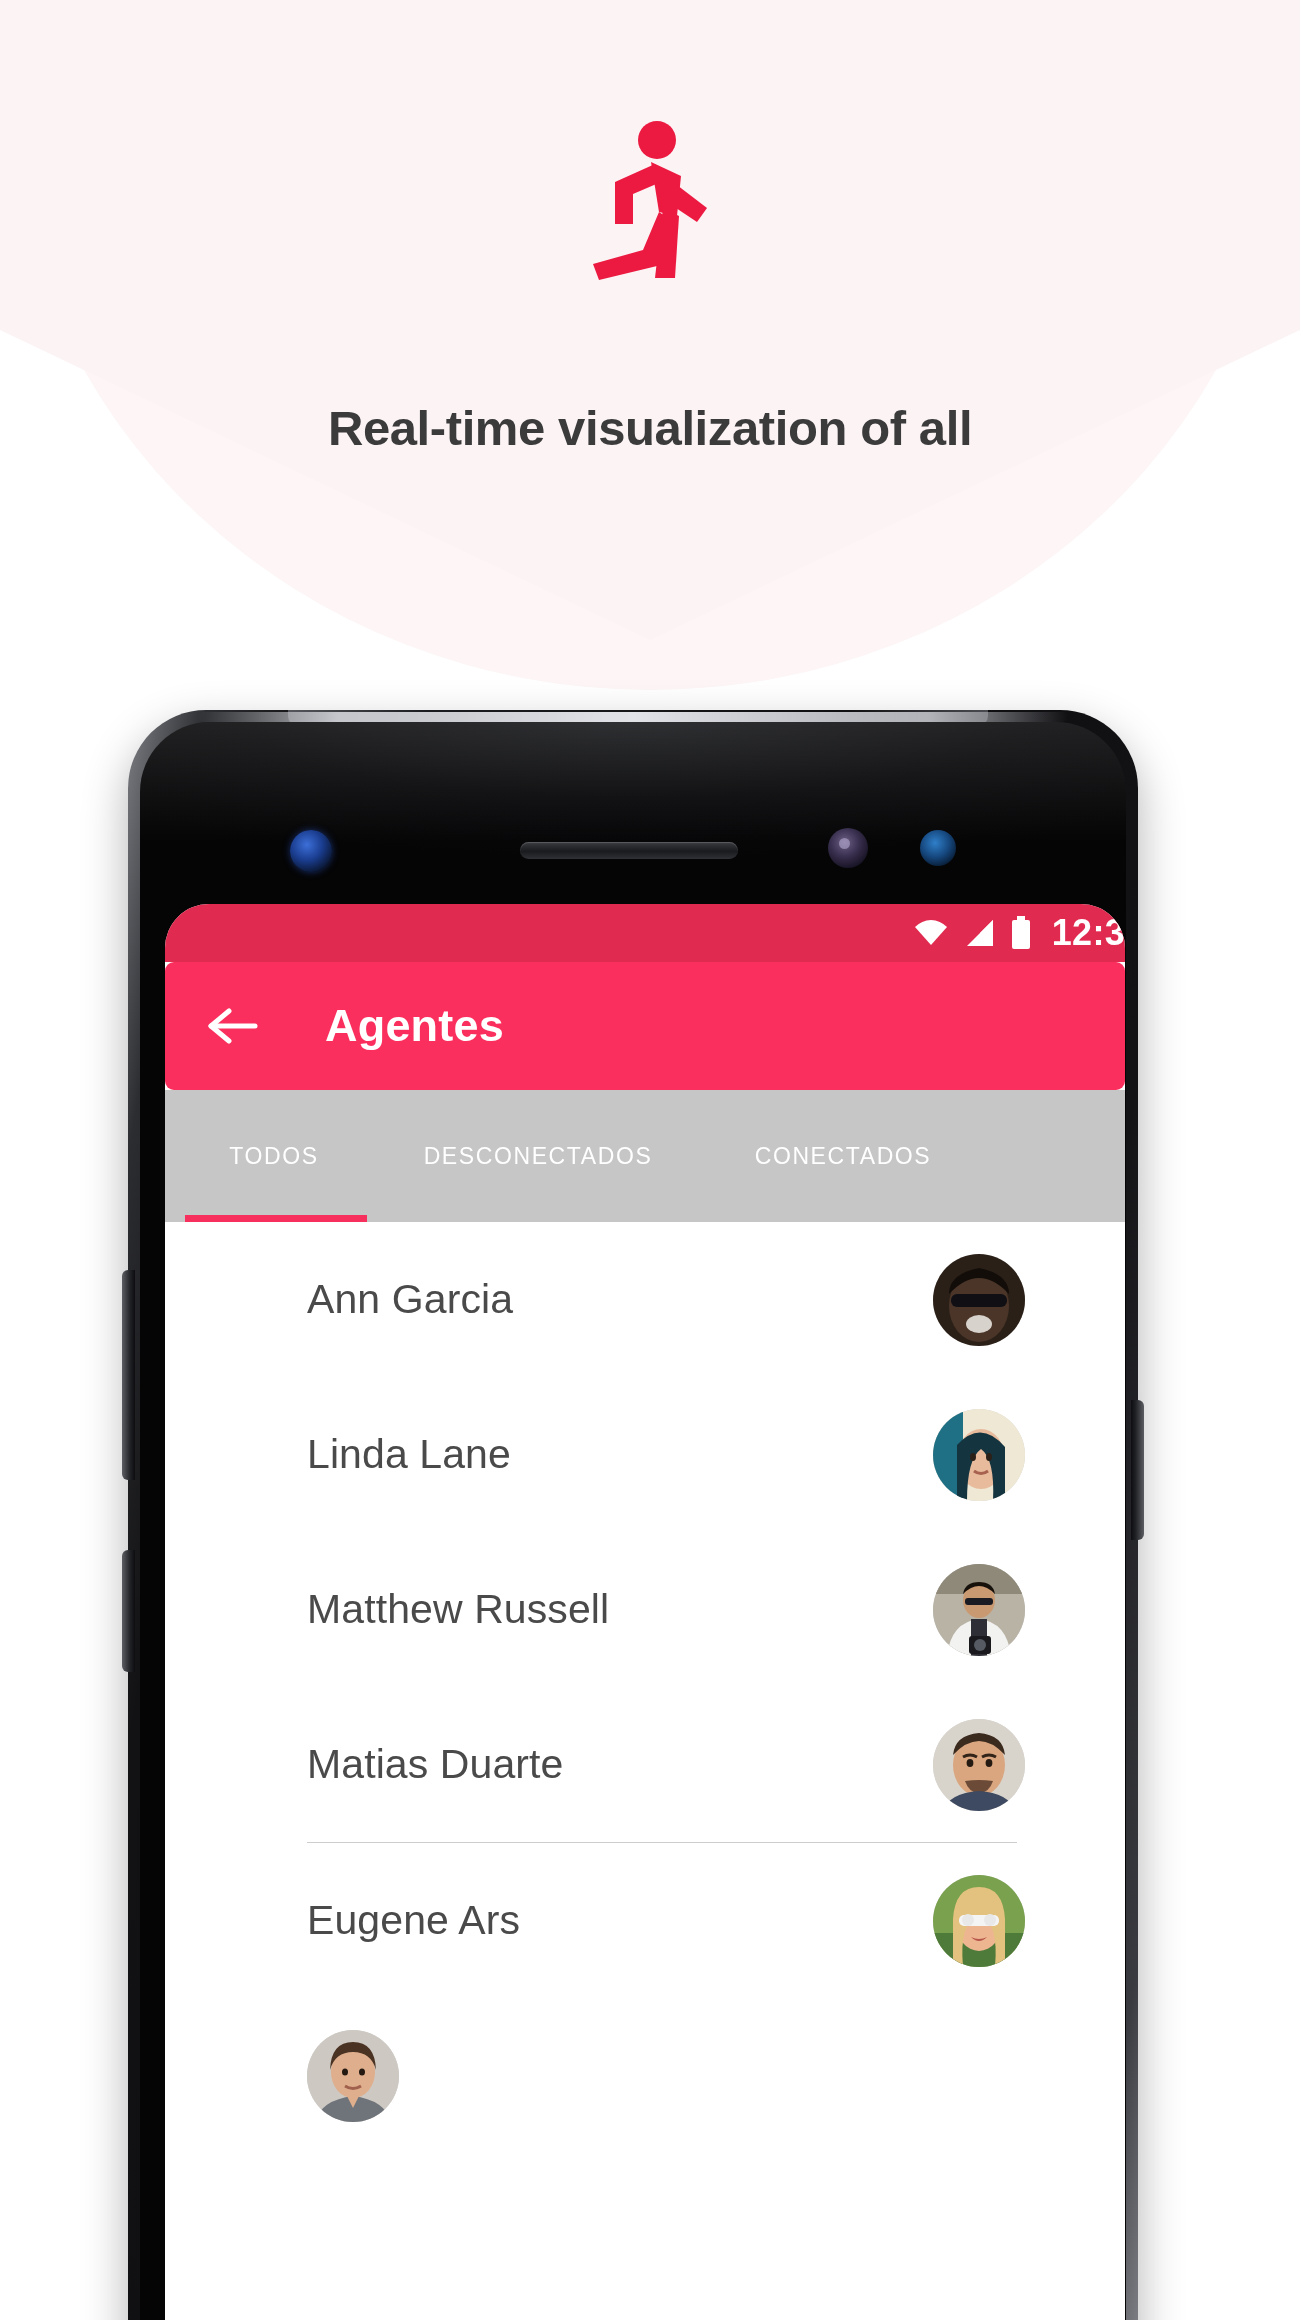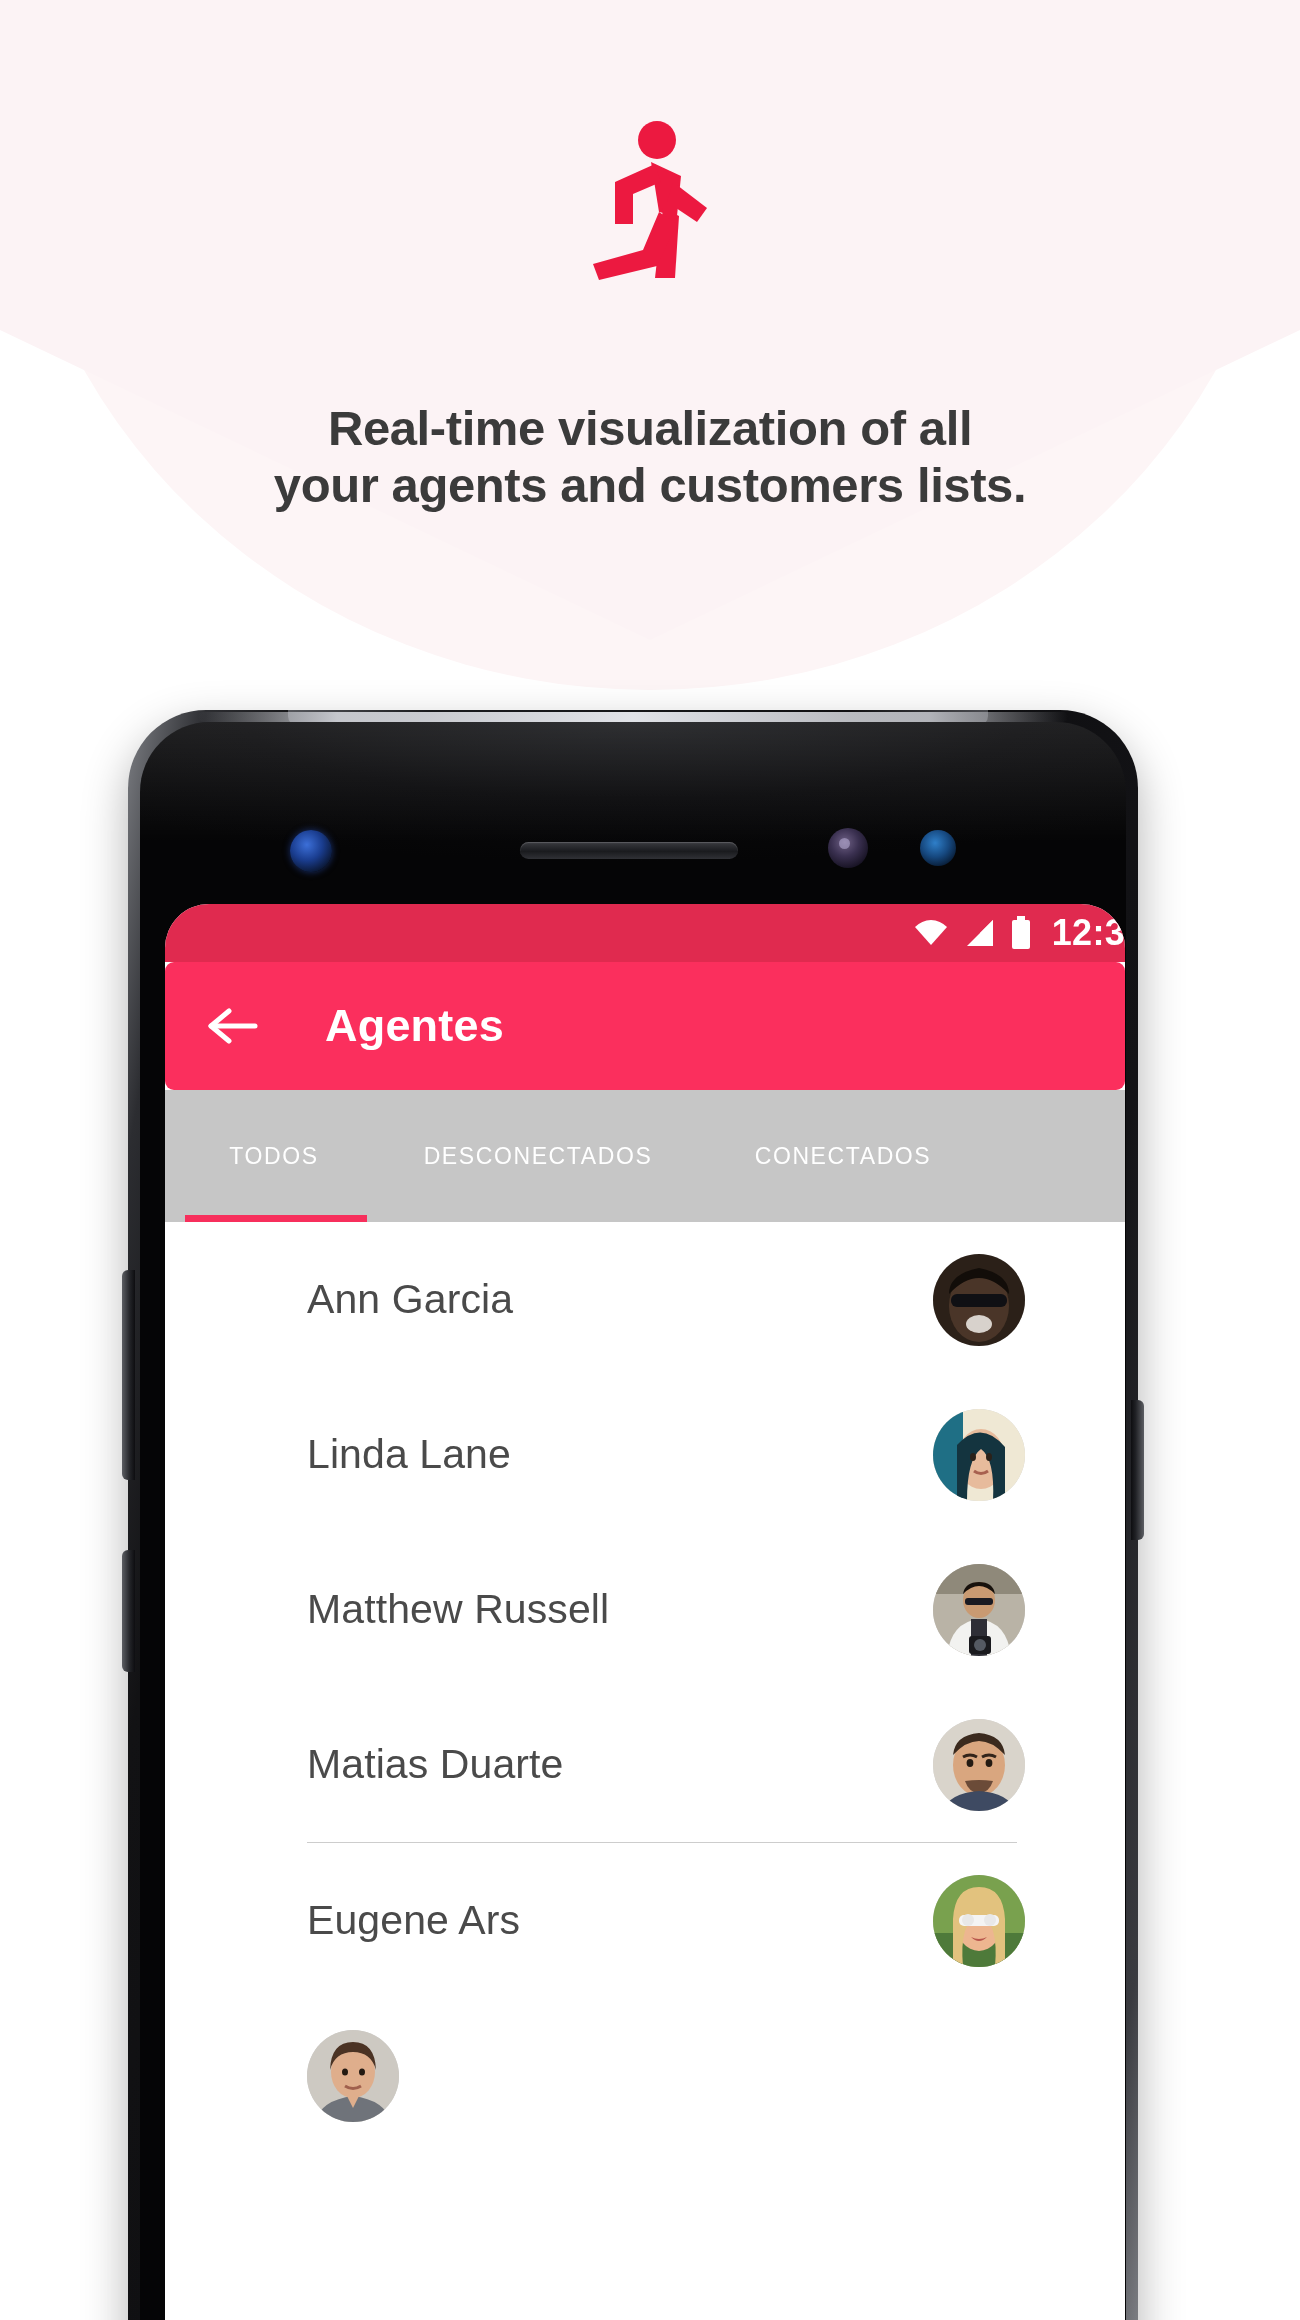--- a/index.html
+++ b/index.html
@@ -245,21 +245,20 @@
     <path d="M66 42 L96 56 L92 96 L74 92 Z" fill="#ec1940"></path>
     <path d="M70 44 L30 62 L30 104 L48 104 L48 74 L76 62 Z" fill="#ec1940"></path>
     <path d="M88 62 L122 88 L112 102 L82 82 Z" fill="#ec1940"></path>
     <path d="M78 88 L94 96 L90 158 L70 158 Z" fill="#ec1940"></path>
     <path d="M74 92 L58 130 L8 144 L14 160 L72 146 L92 104 Z" fill="#ec1940"></path>
   </svg>
 </div>
 
 <div class="headline">
   <span class="l">Real-time visualization of all</span>
-  <span class="l">your agents and customers lists.</span>
 </div>
 
 <div class="phone">
 
   <div class="phone-frame">
     <div class="frame-notchbar"></div>
     <div class="frame-topglint"></div>
   </div>
 
   <div class="btn-vol"></div>

